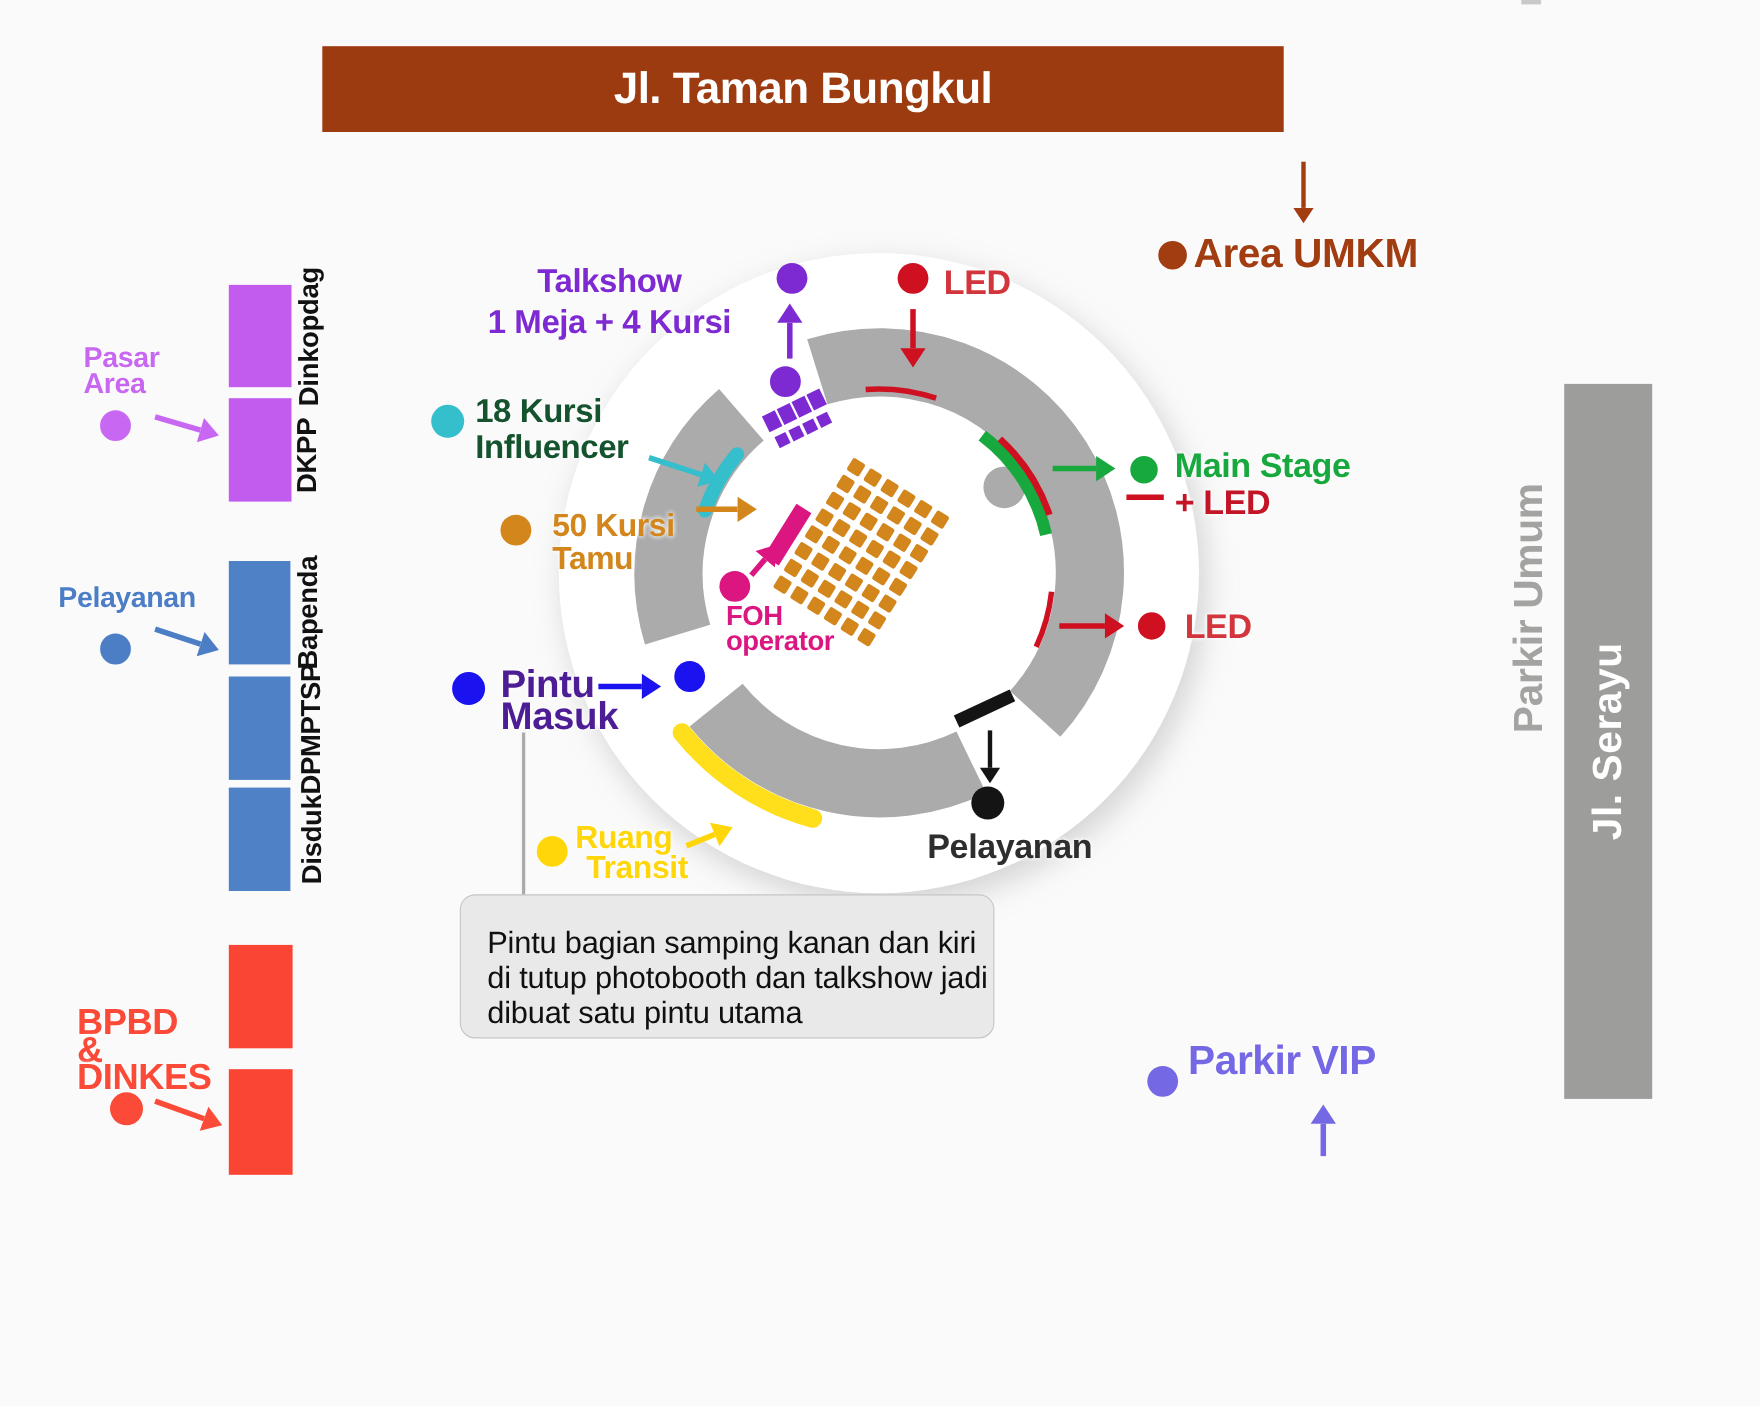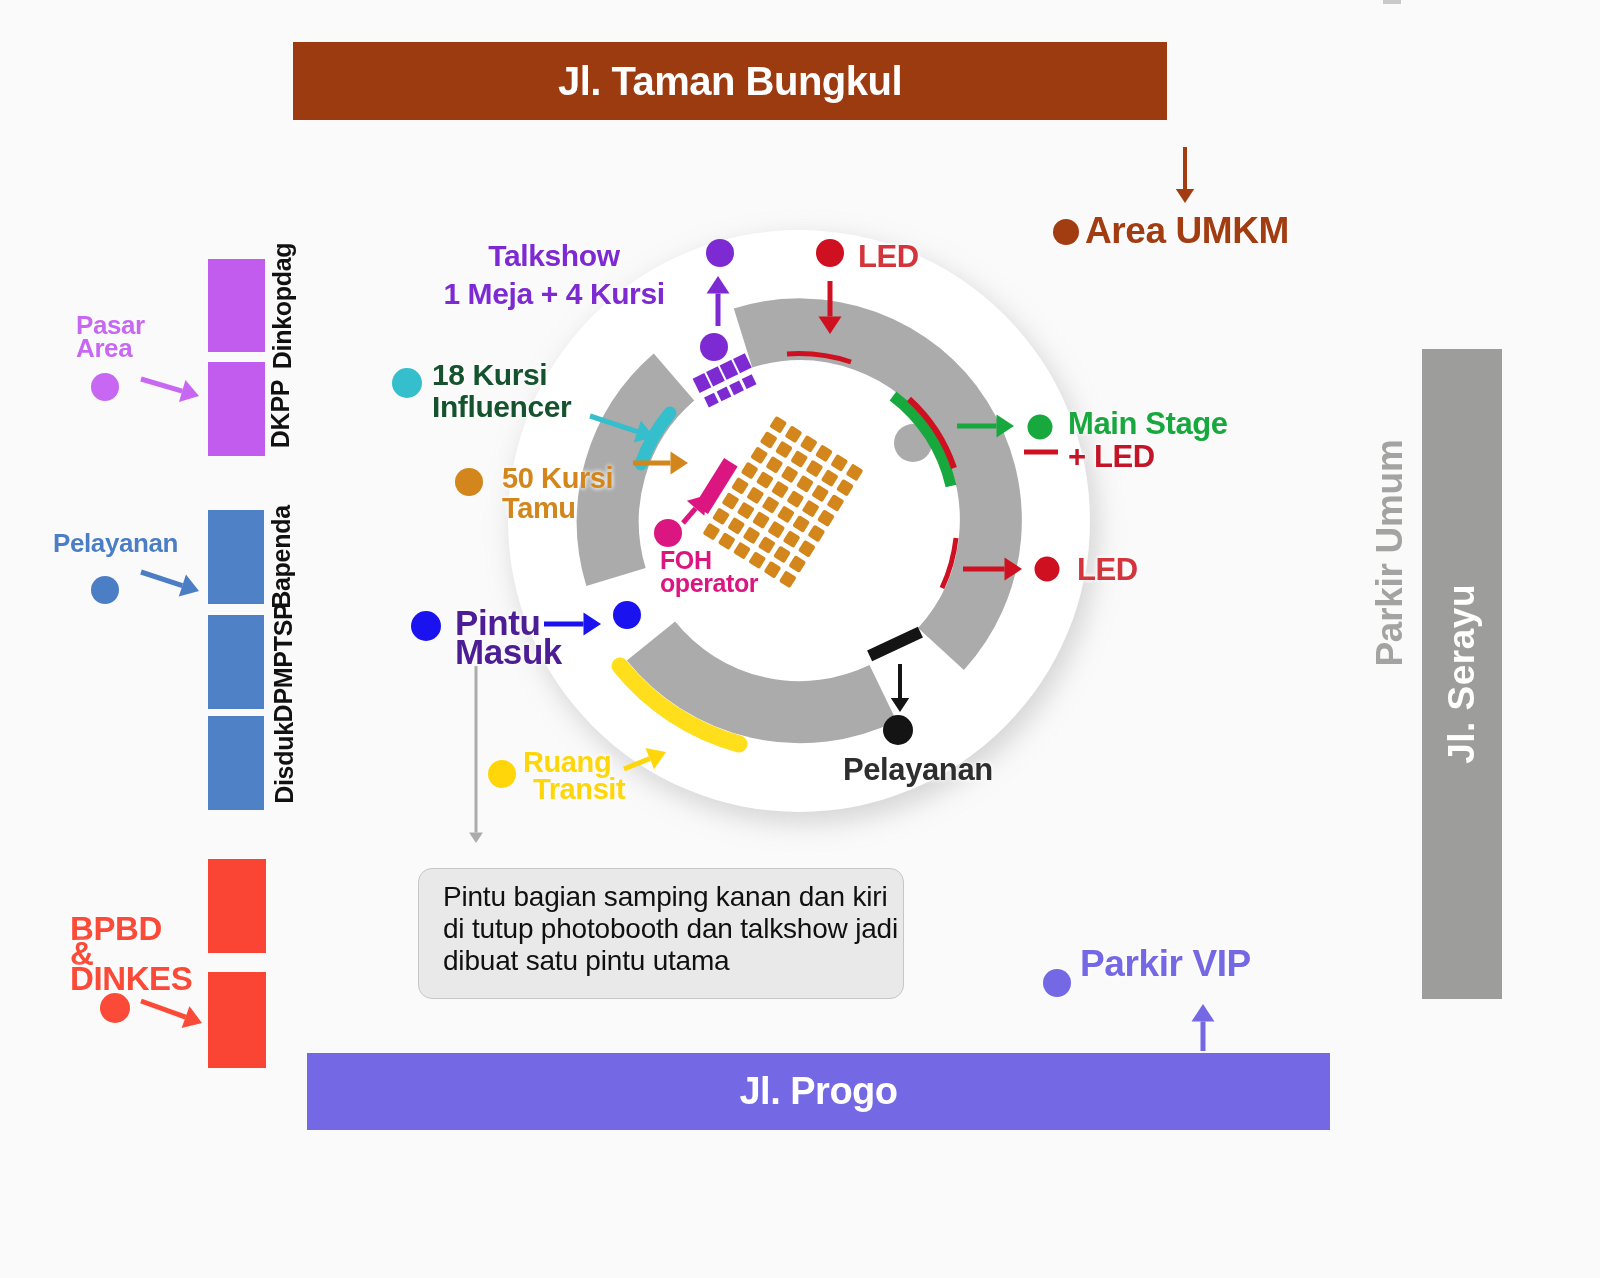--- a/index.html
+++ b/index.html
@@ -22,23 +22,23 @@
     position:absolute;font-weight:700;white-space:nowrap;color:#111;
     transform:translate(-50%,-50%) rotate(-90deg);font-size:25px;letter-spacing:-0.3px;
   }
   .lbl{
     position:absolute;font-weight:700;white-space:nowrap;letter-spacing:-0.4px;
     text-shadow:0 0 5px rgba(255,255,255,.85), 0 0 5px rgba(255,255,255,.85);
   }
   .lbl span{display:block}
   .block{position:absolute}
   .note-box{
-    position:absolute;left:418px;top:868px;width:486px;height:131px;
+    position:absolute;left:418px;top:813px;width:486px;height:131px;
     background:#E9E9E9;border:1.5px solid #C6C6C6;border-radius:14px;
-    box-sizing:border-box;padding:12px 0 0 24px;
+    box-sizing:border-box;padding:27px 0 0 24px;
     font-size:28px;line-height:32px;color:#101010;font-weight:400;letter-spacing:-0.2px;
   }
   .sliver{position:absolute;left:1383px;top:0;width:18px;height:4px;background:#C9C9C9}
 </style>
 </head>
 <body>
 
 <svg id="diagram" width="1600" height="1278" viewBox="0 0 1600 1278">
 
   <circle cx="799" cy="521" r="291" fill="#FFFFFF" style="filter:drop-shadow(6px 10px 14px rgba(120,120,120,0.30))"></circle>
@@ -212,21 +212,20 @@
         <line x1="1203" y1="1051" x2="1203" y2="1021.5" stroke="#7568E4" stroke-width="5"></line>
         <polygon points="1203,1004 1214.5,1021.5 1191.5,1021.5" fill="#7568E4"></polygon>
       </g>
     </g>
 </svg>
 
 <div class="layer">
   <div class="sliver"></div>
 
   <div class="bar top-bar">Jl. Taman Bungkul</div>
-  <div class="bar bottom-bar">Jl. Progo</div>
   <div class="bar serayu-bar">
     <span class="vtext">Jl. Serayu</span>
   </div>
   <div class="vlabel" style="left:1390px;top:553px;font-size:37px;color:#A3A3A1">Parkir Umum</div>
 
   <div class="block" style="left:208px;top:259px;width:57px;height:93px;background:#C25CEF"></div>
   <div class="block" style="left:208px;top:362px;width:57px;height:94px;background:#C25CEF"></div>
   <div class="block" style="left:208px;top:510px;width:56px;height:94px;background:#4F81C7"></div>
   <div class="block" style="left:208px;top:615px;width:56px;height:94px;background:#4F81C7"></div>
   <div class="block" style="left:208px;top:716px;width:56px;height:94px;background:#4F81C7"></div>

